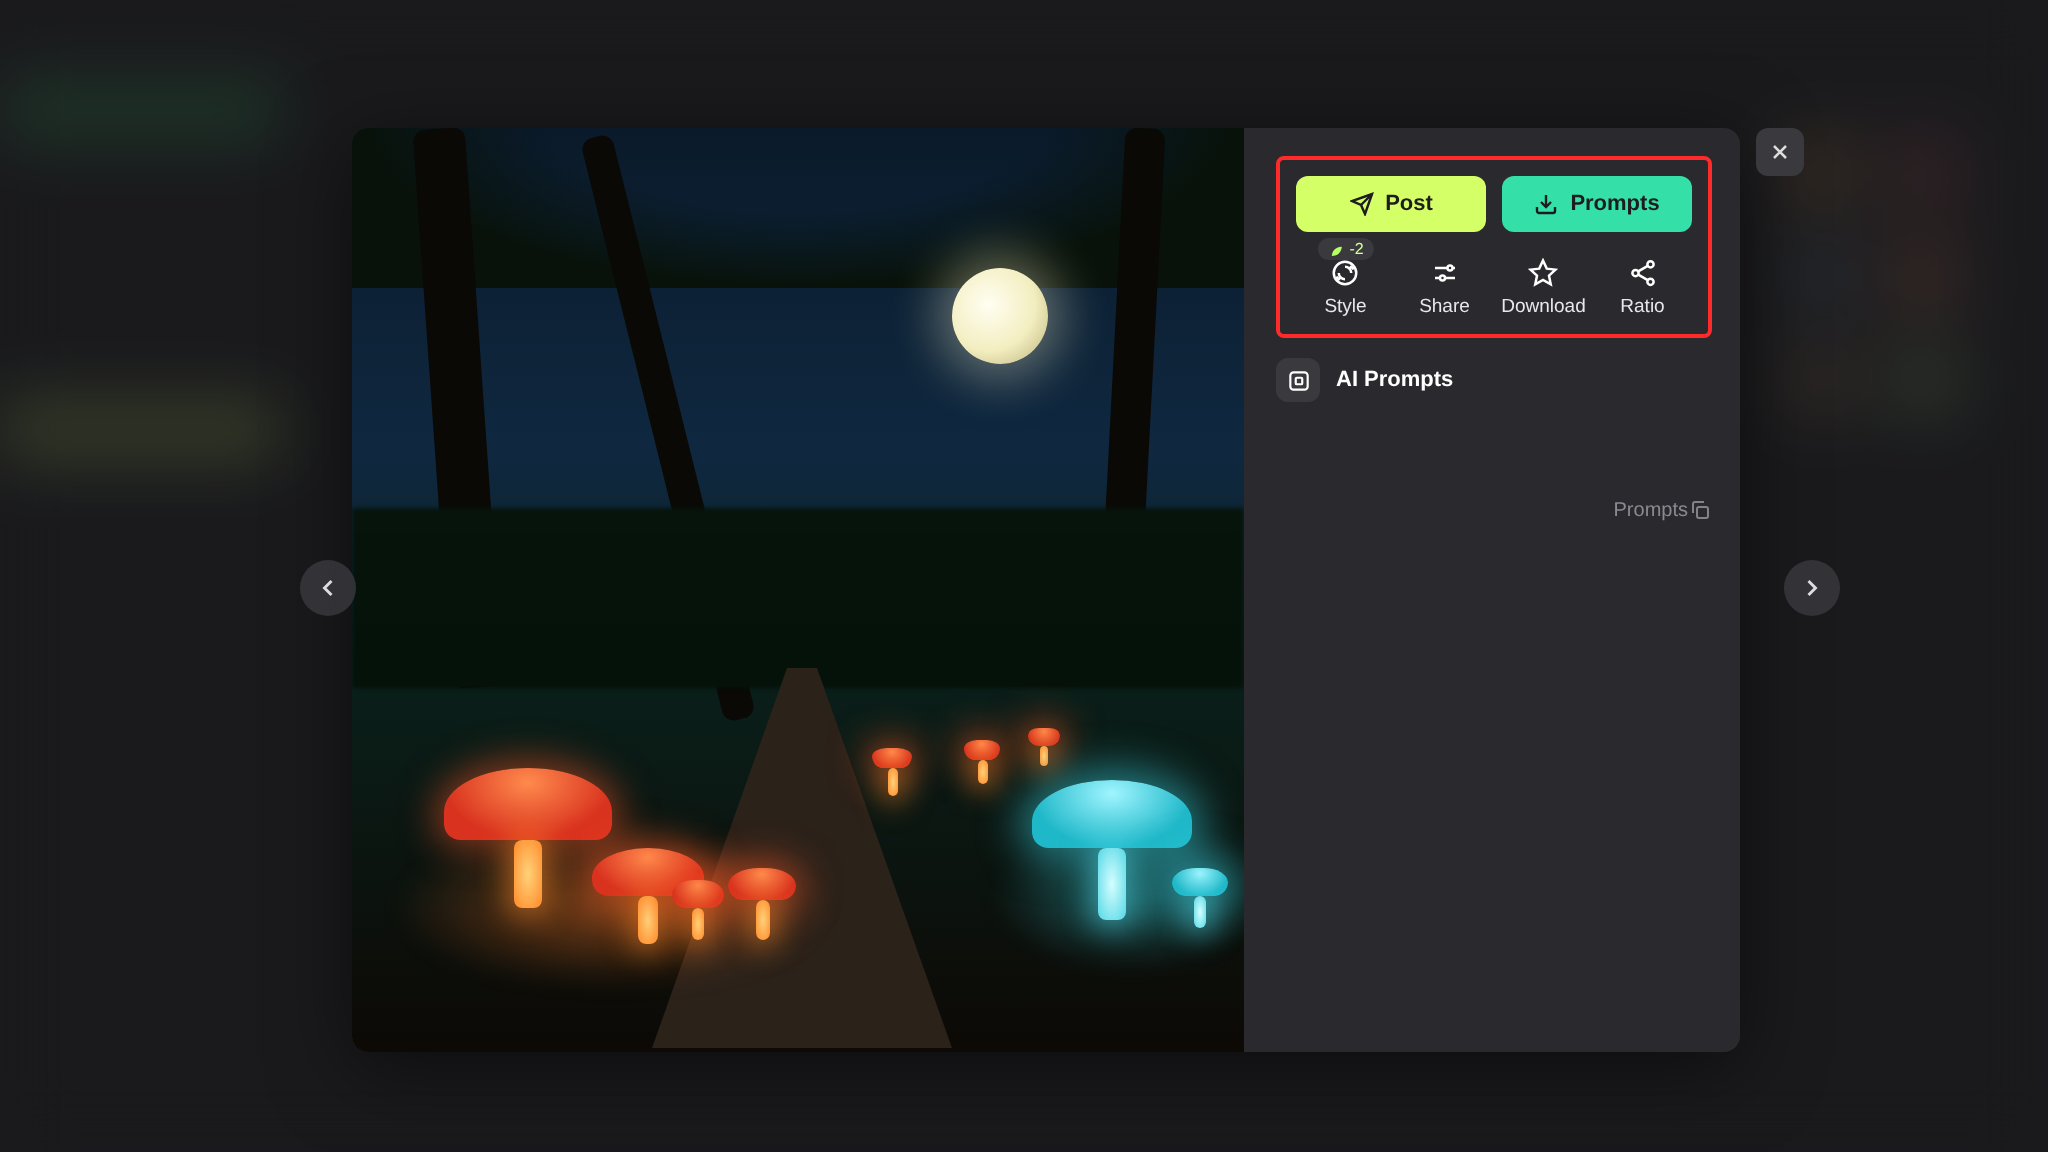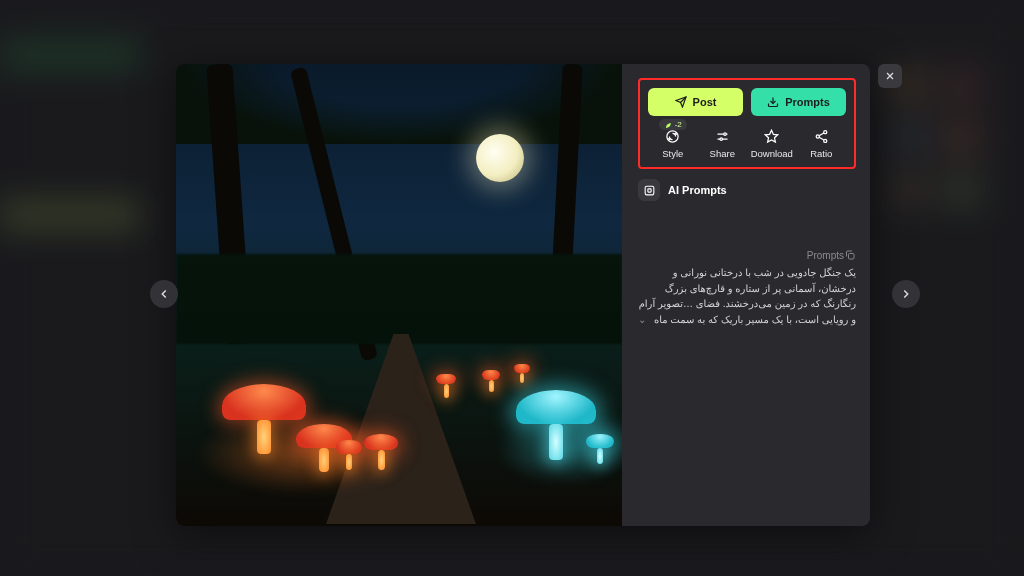--- a/index.html
+++ b/index.html
@@ -248,26 +248,20 @@
 
     <div class="sec-hdr">
       <span>Prompts</span>
       <span class="copy-ic">
         <svg width="12" height="12" viewBox="0 0 24 24" fill="none" stroke="#aaa" stroke-width="2">
             <rect x="9" y="9" width="11" height="11" rx="2"></rect>
             <path d="M5 15V6a2 2 0 0 1 2-2h9"></path>
           </svg>
       </span>
     </div>
-    <div class="prompt-txt">
-      <span>یک جنگل جادویی در شب با درختانی نورانی و درخشان، آسمانی پر از
-ستاره و قارچ‌های بزرگ رنگارنگ که در زمین می‌درخشند. فضای
-…تصویر آرام و رویایی است، با یک مسیر باریک که به سمت ماه</span>
-      <span class="chev">⌄</span>
-    </div>
 
 
   </div>
 </div>
 
 <div class="close-btn">
   <svg width="12" height="12" viewBox="0 0 24 24" fill="none" stroke="#ddd" stroke-width="2.5">
       <path d="M18 6 6 18M6 6l12 12"></path>
     </svg>
 </div>

